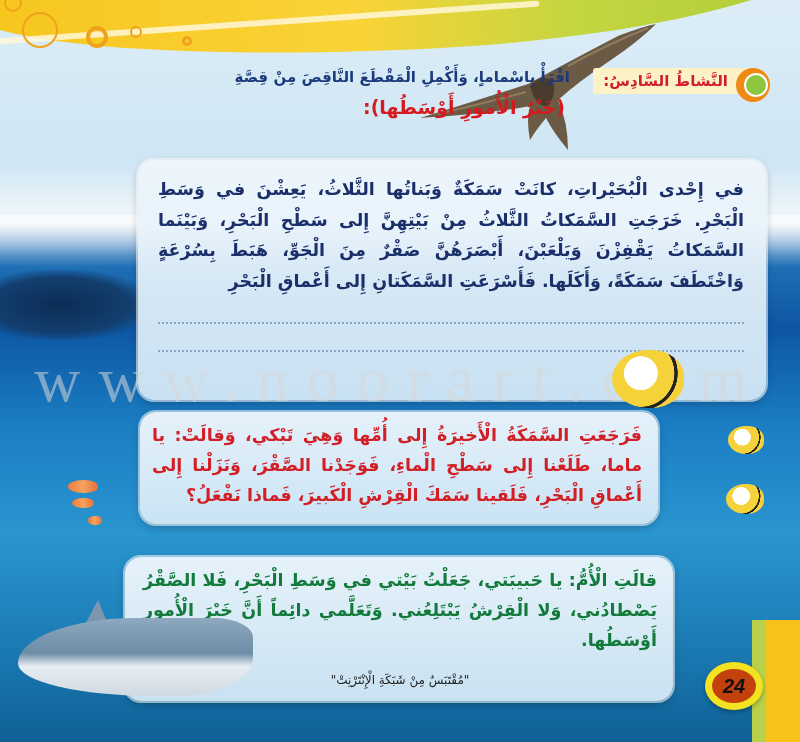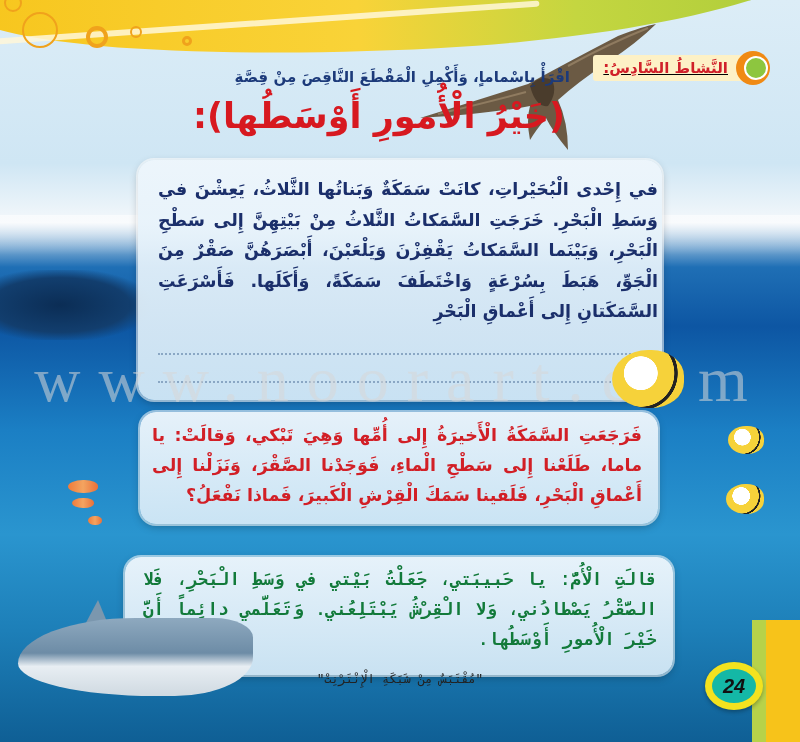--- a/index.html
+++ b/index.html
@@ -22,22 +22,22 @@
     .deco-ring { position: absolute; border-radius: 50%; border: 2px solid #f0a21c; }
     .sea-glow {
       position: absolute; left: 0; top: 215px; width: 800px; height: 40px;
       background: linear-gradient(180deg, rgba(255,255,255,.55), rgba(255,255,255,0));
     }
     .rock {
       position: absolute; left: 0; top: 270px; width: 150px; height: 70px;
       background: radial-gradient(ellipse at 40% 50%, #0b2d55 0%, #123e6e 55%, rgba(18,62,110,0) 75%);
     }
     .activity-tag {
-      position: absolute; right: 30px; top: 52px; height: 32px;
-      display: flex; align-items: center; flex-direction: row-reverse; text-decoration: underline;
+      position: absolute; right: 30px; top: 68px; height: 32px;
+      display: flex; align-items: flex-start; flex-direction: row-reverse;
     }
     .activity-dot {
       width: 34px; height: 34px; border-radius: 50%;
       background: #f08a14; display: flex; align-items: center; justify-content: center;
       position: relative; z-index: 2;
     }
     .activity-dot::after {
       content: ""; width: 20px; height: 20px; border-radius: 50%;
       background: #8dc63f; border: 2px solid #fff; margin-left: 6px;
     }
@@ -45,35 +45,35 @@
       background: #fdf1c6; color: #d0202a; font-weight: bold; font-size: 15px;
       padding: 4px 22px 4px 10px; margin-right: -14px; border-radius: 3px;
       direction: rtl; white-space: nowrap;
     }
     .instruction {
       position: absolute; right: 230px; top: 68px; color: #1c3a7a;
       font-weight: bold; font-size: 15px; direction: rtl; white-space: nowrap;
     }
     .story-title {
       position: absolute; right: 235px; top: 96px; color: #d71920;
-      font-weight: bold; font-size: 35px; direction: rtl; white-space: nowrap;
+      font-weight: bold; font-size: 19px; direction: rtl; white-space: nowrap;
     }
     .bird {
       position: absolute; left: 418px; top: 22px; width: 240px; height: 130px;
     }
     .panel {
       position: absolute; direction: rtl; text-align: justify;
       border-radius: 16px;
       background: linear-gradient(180deg, rgba(238,246,252,.96), rgba(214,234,247,.93));
       box-shadow: 0 0 0 2px rgba(255,255,255,.55), 0 3px 8px rgba(0,0,0,.25);
       font-weight: bold;
     }
-    .panel-1 { left: 138px; top: 160px; width: 524px; height: 240px; padding: 14px 4px 0 20px; color: #1b2f6b; font-size: 17.5px; line-height: 30.5px; }
+    .panel-1 { left: 138px; top: 160px; width: 628px; height: 240px; padding: 14px 22px 0 20px; color: #1b2f6b; font-size: 17.5px; line-height: 30.5px; }
     .panel-2 { left: 140px; top: 412px; width: 518px; height: 112px; padding: 8px 16px 0 12px; color: #d21f26; font-size: 17.5px; line-height: 30px; }
-    .panel-3 { left: 125px; top: 557px; width: 548px; height: 118px; padding: 8px 16px 18px 18px; color: #127a3a; font-size: 17.5px; line-height: 30px; font-family: Liberation Mono, monospace; }
+    .panel-3 { left: 125px; top: 557px; width: 548px; height: 144px; padding: 8px 16px 18px 18px; color: #127a3a; font-size: 17.5px; line-height: 30px; }
     .fill-line {
       display: block; border-bottom: 2px dotted #8aa7c4; height: 26px; margin-top: 2px;
     }
     .inline-fill { display: inline-block; border-bottom: 2px dotted #8aa7c4; width: 318px; height: 16px; vertical-align: baseline; margin-right: 6px; }
     .source {
       text-align: center; color: #222; font-size: 12px; font-weight: normal; margin-top: 10px;
     }
     .watermark {
       position: absolute; left: 0; top: 343px; width: 800px; text-align: center;
       font-family: "Liberation Serif", serif; font-size: 64px; letter-spacing: 18px;
@@ -94,21 +94,21 @@
     .right-strip {
       position: absolute; right: 0; top: 620px; width: 48px; height: 122px;
       background: linear-gradient(90deg, #b7d24a 0 30%, #f7c31a 30% 100%);
     }
     .page-badge {
       position: absolute; left: 705px; top: 662px; width: 58px; height: 48px;
       border-radius: 50%; background: #f3e21f; display: flex; align-items: center; justify-content: center;
       box-shadow: 0 2px 4px rgba(0,0,0,.3);
     }
     .page-badge-inner {
-      width: 44px; height: 34px; border-radius: 50%; background: #14b8a6;
+      width: 44px; height: 34px; border-radius: 50%; background: #c2410c;
       display: flex; align-items: center; justify-content: center;
       font-family: "Liberation Sans", sans-serif; font-style: italic; font-weight: bold; font-size: 20px; color: #111;
     }
   </style>
 </head>
 <body>
 
 <div class="top-band"></div>
 <div class="top-stripe"></div>
 <div class="deco-ring" style="left:22px;top:12px;width:36px;height:36px;"></div>

